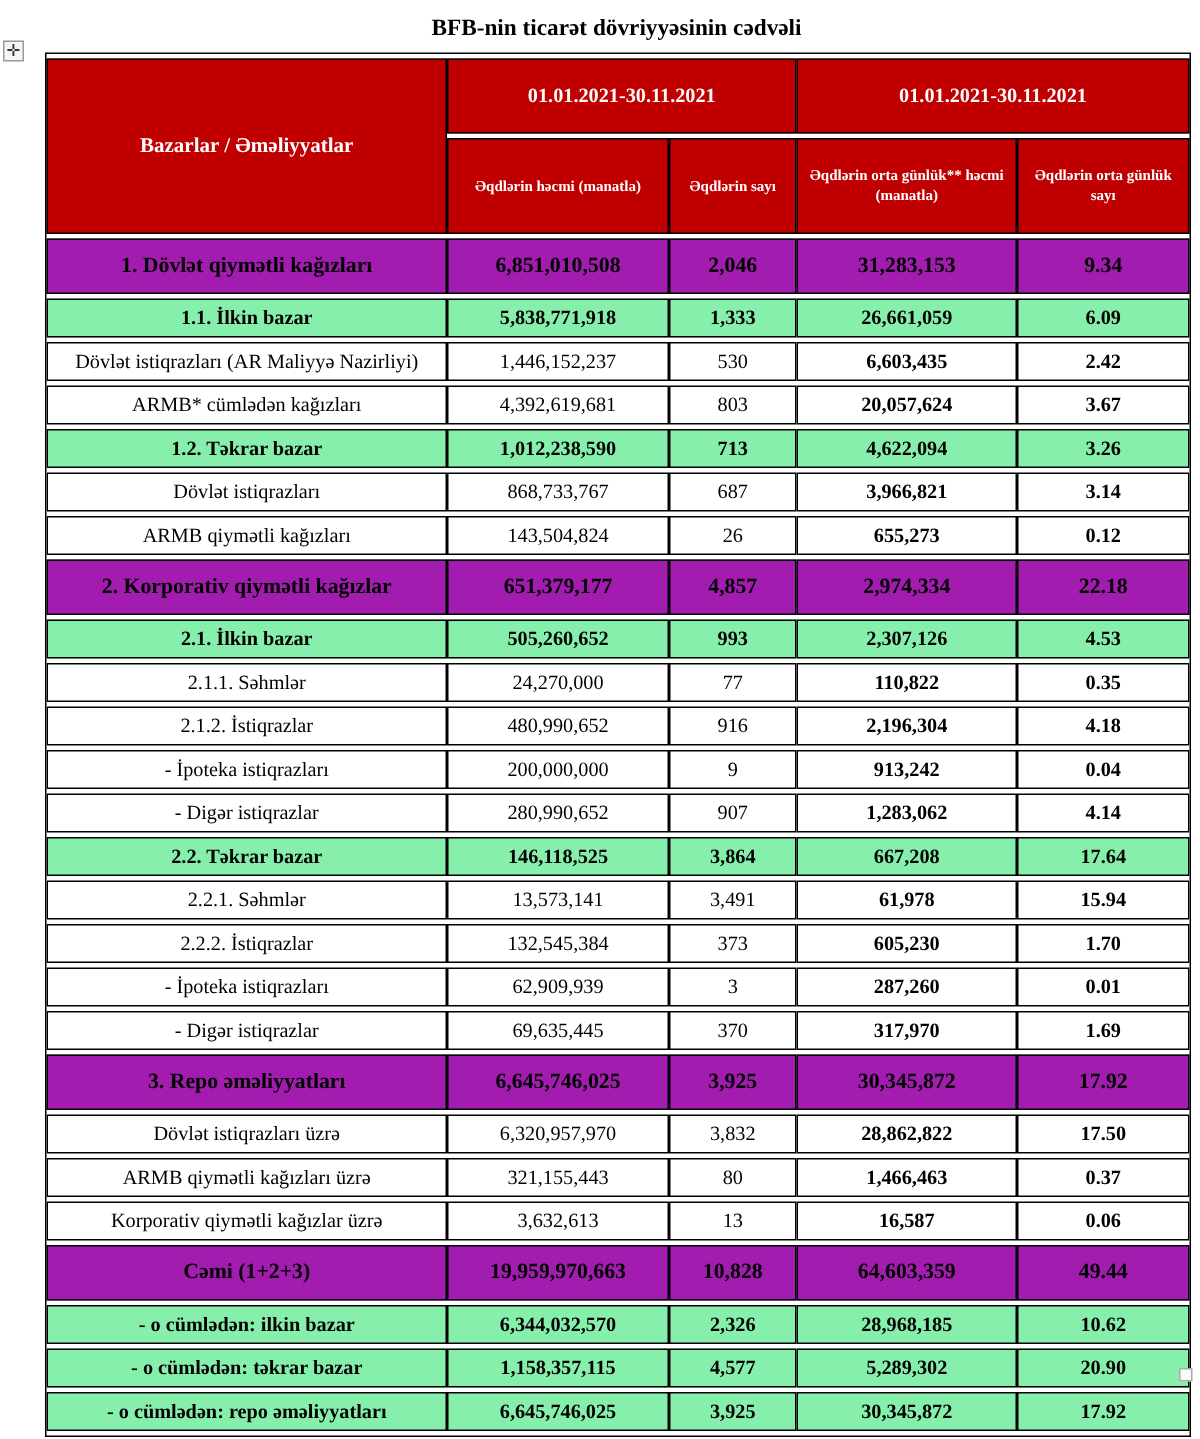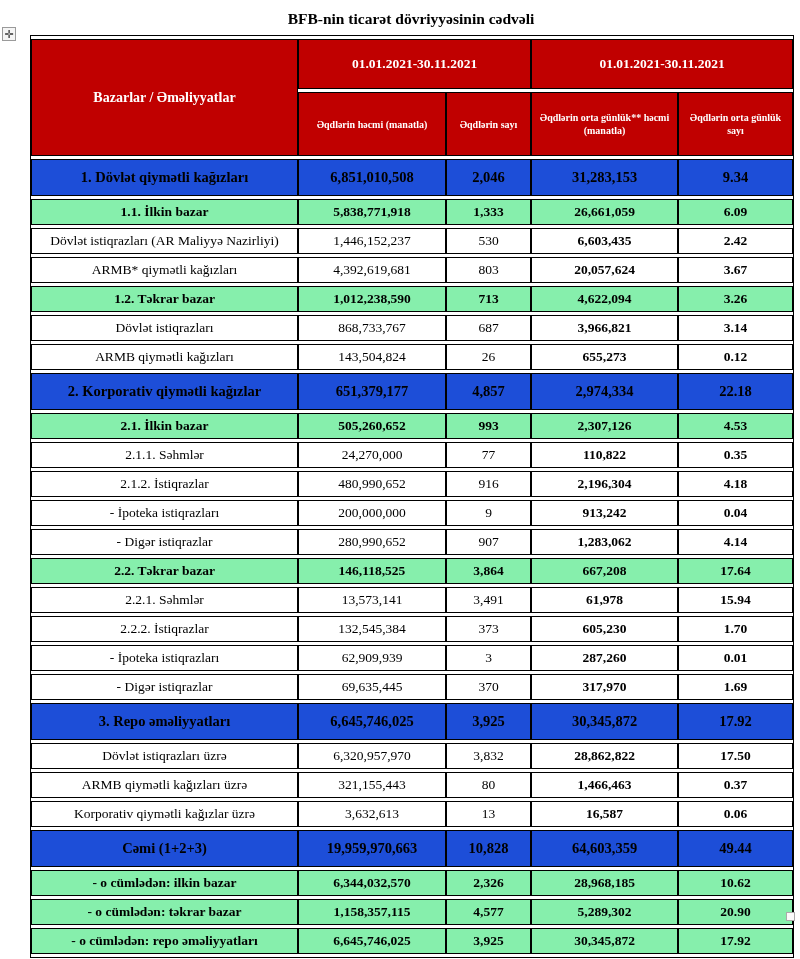--- a/index.html
+++ b/index.html
@@ -54,21 +54,21 @@
   }
   thead th {
     background: #C00000;
     color: #ffffff;
     font-weight: bold;
   }
   th.corner   { font-size: 14px; }
   th.period   { font-size: 13.5px; padding: 16px 4px; }
   th.colhead  { font-size: 10px; padding: 18px 5px; line-height: 1.3; }
   tr.row-section td {
-    background: #1d4ed8;
+    background: #a21caf;
     font-weight: bold;
     font-size: 14.5px;
     padding: 9px 4px;
   }
   tr.row-subsection td {
     background: #86efac;
     font-weight: bold;
     font-size: 13.5px;
     padding: 4px 3px;
   }
@@ -132,21 +132,21 @@
           <td class="c-val c4">6.09</td>
         </tr>
         <tr class="row-detail">
           <td class="c-label">Dövlət istiqrazları (AR Maliyyə Nazirliyi)</td>
           <td class="c-val c1">1,446,152,237</td>
           <td class="c-val c2">530</td>
           <td class="c-val c3">6,603,435</td>
           <td class="c-val c4">2.42</td>
         </tr>
         <tr class="row-detail">
-          <td class="c-label">ARMB* qiymətli kağızları</td>
+          <td class="c-label">ARMB* cümlədən kağızları</td>
           <td class="c-val c1">4,392,619,681</td>
           <td class="c-val c2">803</td>
           <td class="c-val c3">20,057,624</td>
           <td class="c-val c4">3.67</td>
         </tr>
         <tr class="row-subsection">
           <td class="c-label">1.2. Təkrar bazar</td>
           <td class="c-val c1">1,012,238,590</td>
           <td class="c-val c2">713</td>
           <td class="c-val c3">4,622,094</td>

